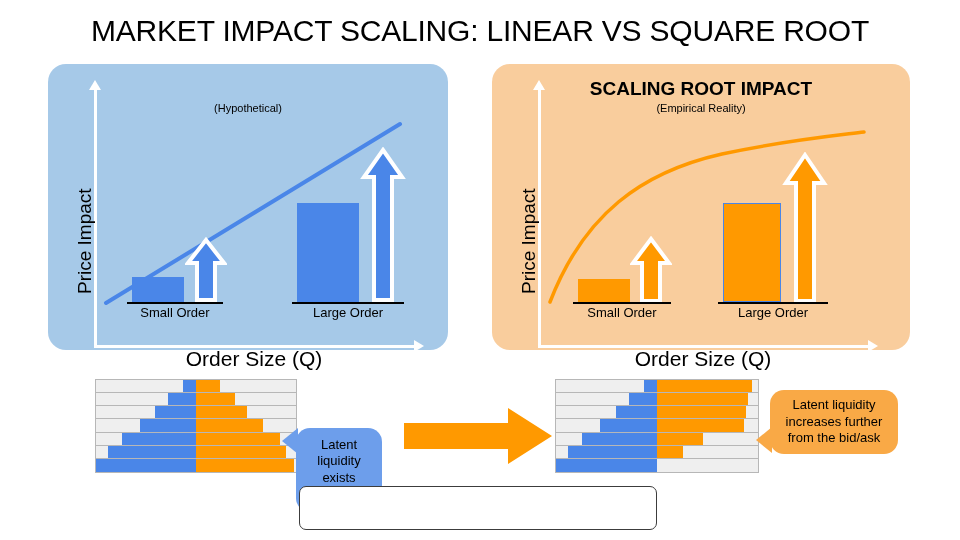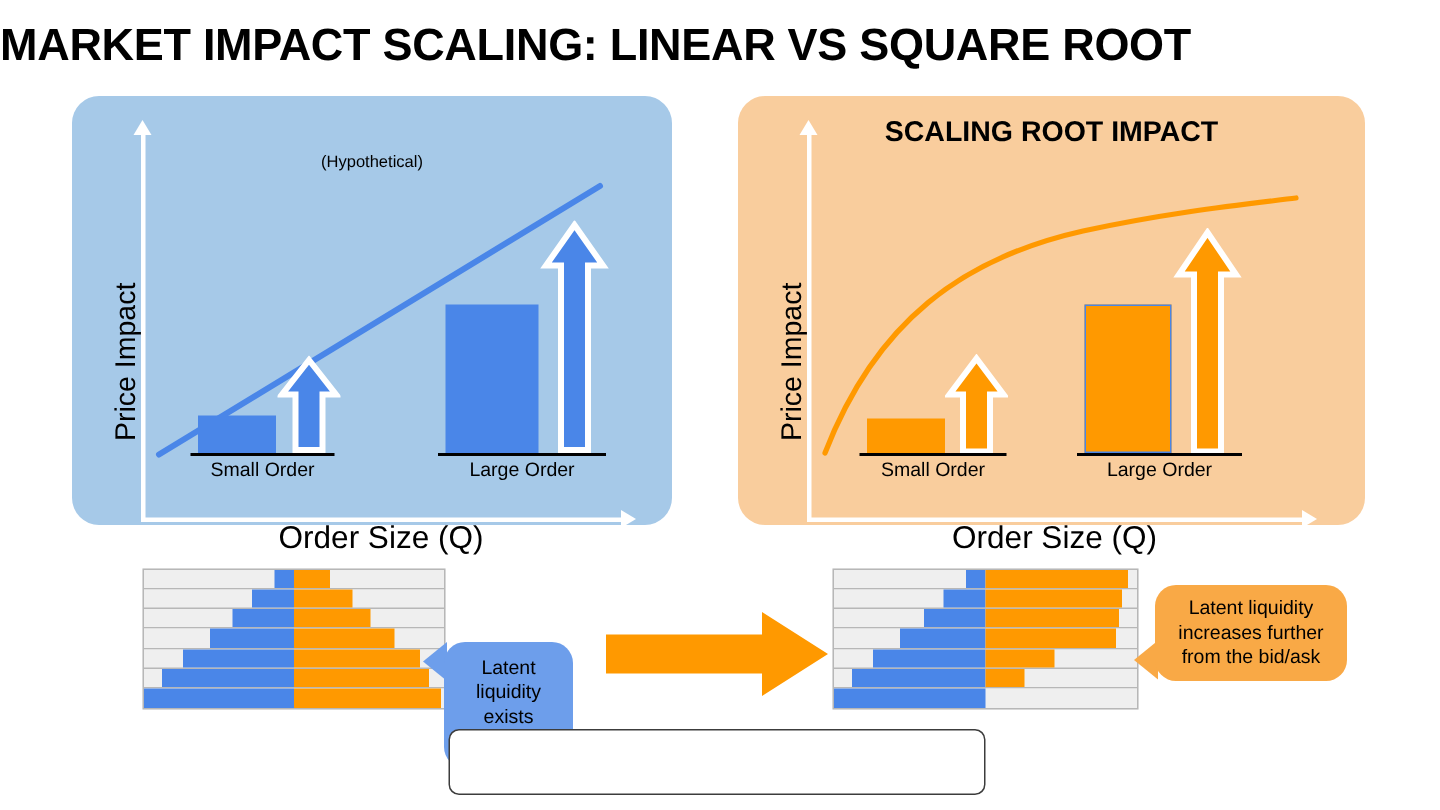--- a/index.html
+++ b/index.html
@@ -12,23 +12,23 @@
     overflow: hidden;
     font-family: "Liberation Sans", sans-serif;
     color: #000000;
   }
 
   
   #slide-title {
     position: absolute;
     left: 0; top: 14px;
     width: 960px;
-    text-align: left;
+    text-align: center;
     font-size: 30px;
-    font-weight: bold;
+    font-weight: normal;
     letter-spacing: -0.2px;
     white-space: nowrap;
   }
 
   
   .panel {
     position: absolute;
     border-radius: 18px;
     box-sizing: border-box;
   }
@@ -254,20 +254,21 @@
 
   <div class="cat-rule" style="left:79px; top:238px; width:96px;"></div>
   <div class="cat-label" style="left:79px; top:241px; width:96px;">Small Order</div>
   <div class="cat-rule" style="left:244px; top:238px; width:112px;"></div>
   <div class="cat-label" style="left:244px; top:241px; width:112px;">Large Order</div>
 </div>
 
 <div class="panel" id="panel-sqrt">
 
   <div class="panel-title">SCALING ROOT IMPACT</div>
+  <div class="panel-subtitle">(Empirical Reality)</div>
 
   <svg class="trend" viewBox="0 0 418 286">
     <path d="M 58 238 C 92 150, 150 108, 230 90 C 290 77, 340 72, 372 68" fill="none" stroke="#FF9900" stroke-width="3.5" stroke-linecap="round"></path>
   </svg>
 
   <div class="axis-v" style="left:46px; top:26px; height:258px;"></div>
   <div class="axis-arrow-up" style="left:41px; top:16px;"></div>
 
   <div class="axis-h" style="left:46px; top:281px; width:330px;"></div>
   <div class="axis-arrow-right" style="left:376px; top:276px;"></div>

